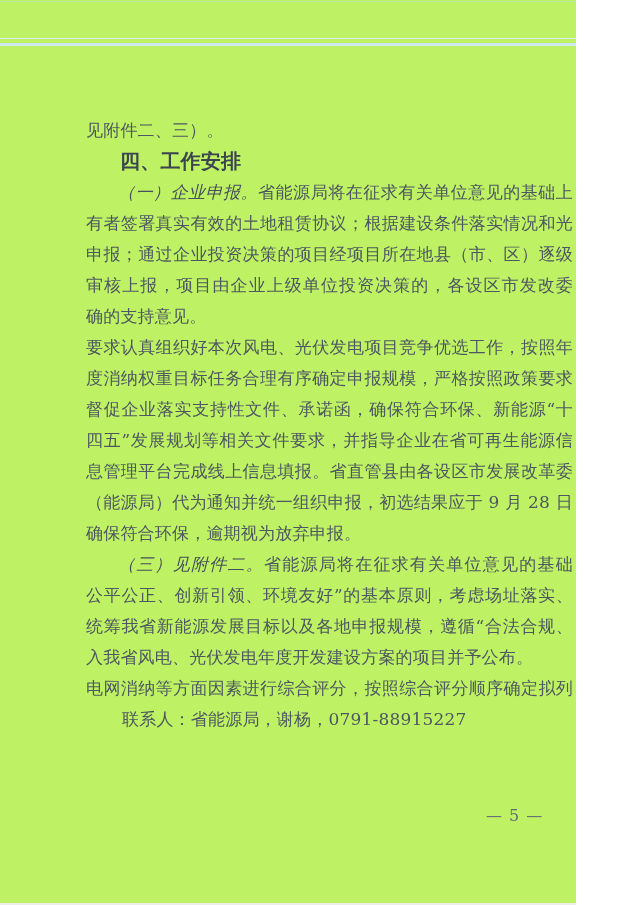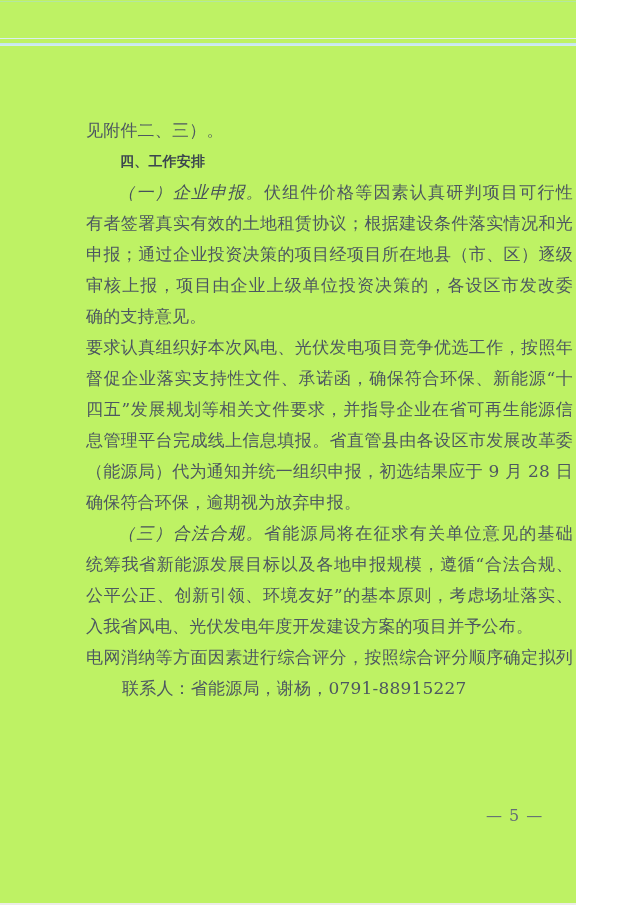--- a/index.html
+++ b/index.html
@@ -51,21 +51,21 @@
   .full {
     text-align: justify;
     text-align-last: justify;
     -moz-text-align-last: justify;
   }
   .last { text-align: left; }
   .indent { text-indent: 32px; }
   .heading {
     margin: 0;
     font-family: "DejaVu Sans", "Liberation Sans", sans-serif;
-    font-size: 14px;
+    font-size: 20px;
     font-weight: 700;
     color: #3b454f;
     text-indent: 34px;
     height: 31px;
     line-height: 31px;
   }
   .lead { font-style: italic; color: #46505b; }
   .contact { text-indent: 36px; }
   .page-number {
     position: absolute;
@@ -86,36 +86,37 @@
   <div class="rule-top"></div>
   <div class="rule-a"></div>
   <div class="rule-b"></div>
 
   <main class="text-block">
 
     <div class="line last">见附件二、三）。</div>
 
     <h2 class="heading">四、工作安排</h2>
 
-    <div class="line full indent"><span class="lead">（一）企业申报。</span><span>伏组件价格等因素认真研判项目可行性</span></div>
+    <div class="line full indent"><span class="lead">（一）企业申报。</span><span>省能源局将在征求有关单位意见的基础上</span></div>
     <div class="line full">有者签署真实有效的土地租赁协议；根据建设条件落实情况和光</div>
     <div class="line full">申报；通过企业投资决策的项目经项目所在地县（市、区）逐级</div>
     <div class="line full">审核上报，项目由企业上级单位投资决策的，各设区市发改委</div>
     <div class="line last">确的支持意见。</div>
 
     <div class="line full">要求认真组织好本次风电、光伏发电项目竞争优选工作，按照年</div>
+    <div class="line full">度消纳权重目标任务合理有序确定申报规模，严格按照政策要求</div>
     <div class="line full">督促企业落实支持性文件、承诺函，确保符合环保、新能源“十</div>
     <div class="line full">四五”发展规划等相关文件要求，并指导企业在省可再生能源信</div>
     <div class="line full">息管理平台完成线上信息填报。省直管县由各设区市发展改革委</div>
     <div class="line full">（能源局）代为通知并统一组织申报，初选结果应于 9 月 28 日下</div>
     <div class="line last">确保符合环保，逾期视为放弃申报。</div>
 
-    <div class="line full indent"><span class="lead">（三）合法合规。</span><span>省能源局将在征求有关单位意见的基础上，</span></div>
+    <div class="line full indent"><span class="lead">（三）见附件二。</span><span>省能源局将在征求有关单位意见的基础上，</span></div>
+    <div class="line full">公平公正、创新引领、环境友好”的基本原则，考虑场址落实、</div>
     <div class="line full">统筹我省新能源发展目标以及各地申报规模，遵循“合法合规、</div>
-    <div class="line full">公平公正、创新引领、环境友好”的基本原则，考虑场址落实、</div>
     <div class="line last">入我省风电、光伏发电年度开发建设方案的项目并予公布。</div>
     <div class="line full">电网消纳等方面因素进行综合评分，按照综合评分顺序确定拟列</div>
 
     <div class="line last contact">联系人：省能源局，谢杨，0791-88915227</div>
 
   </main>
 
   <div class="page-number">— 5 —</div>
 
   <div class="bottom-edge"></div>

